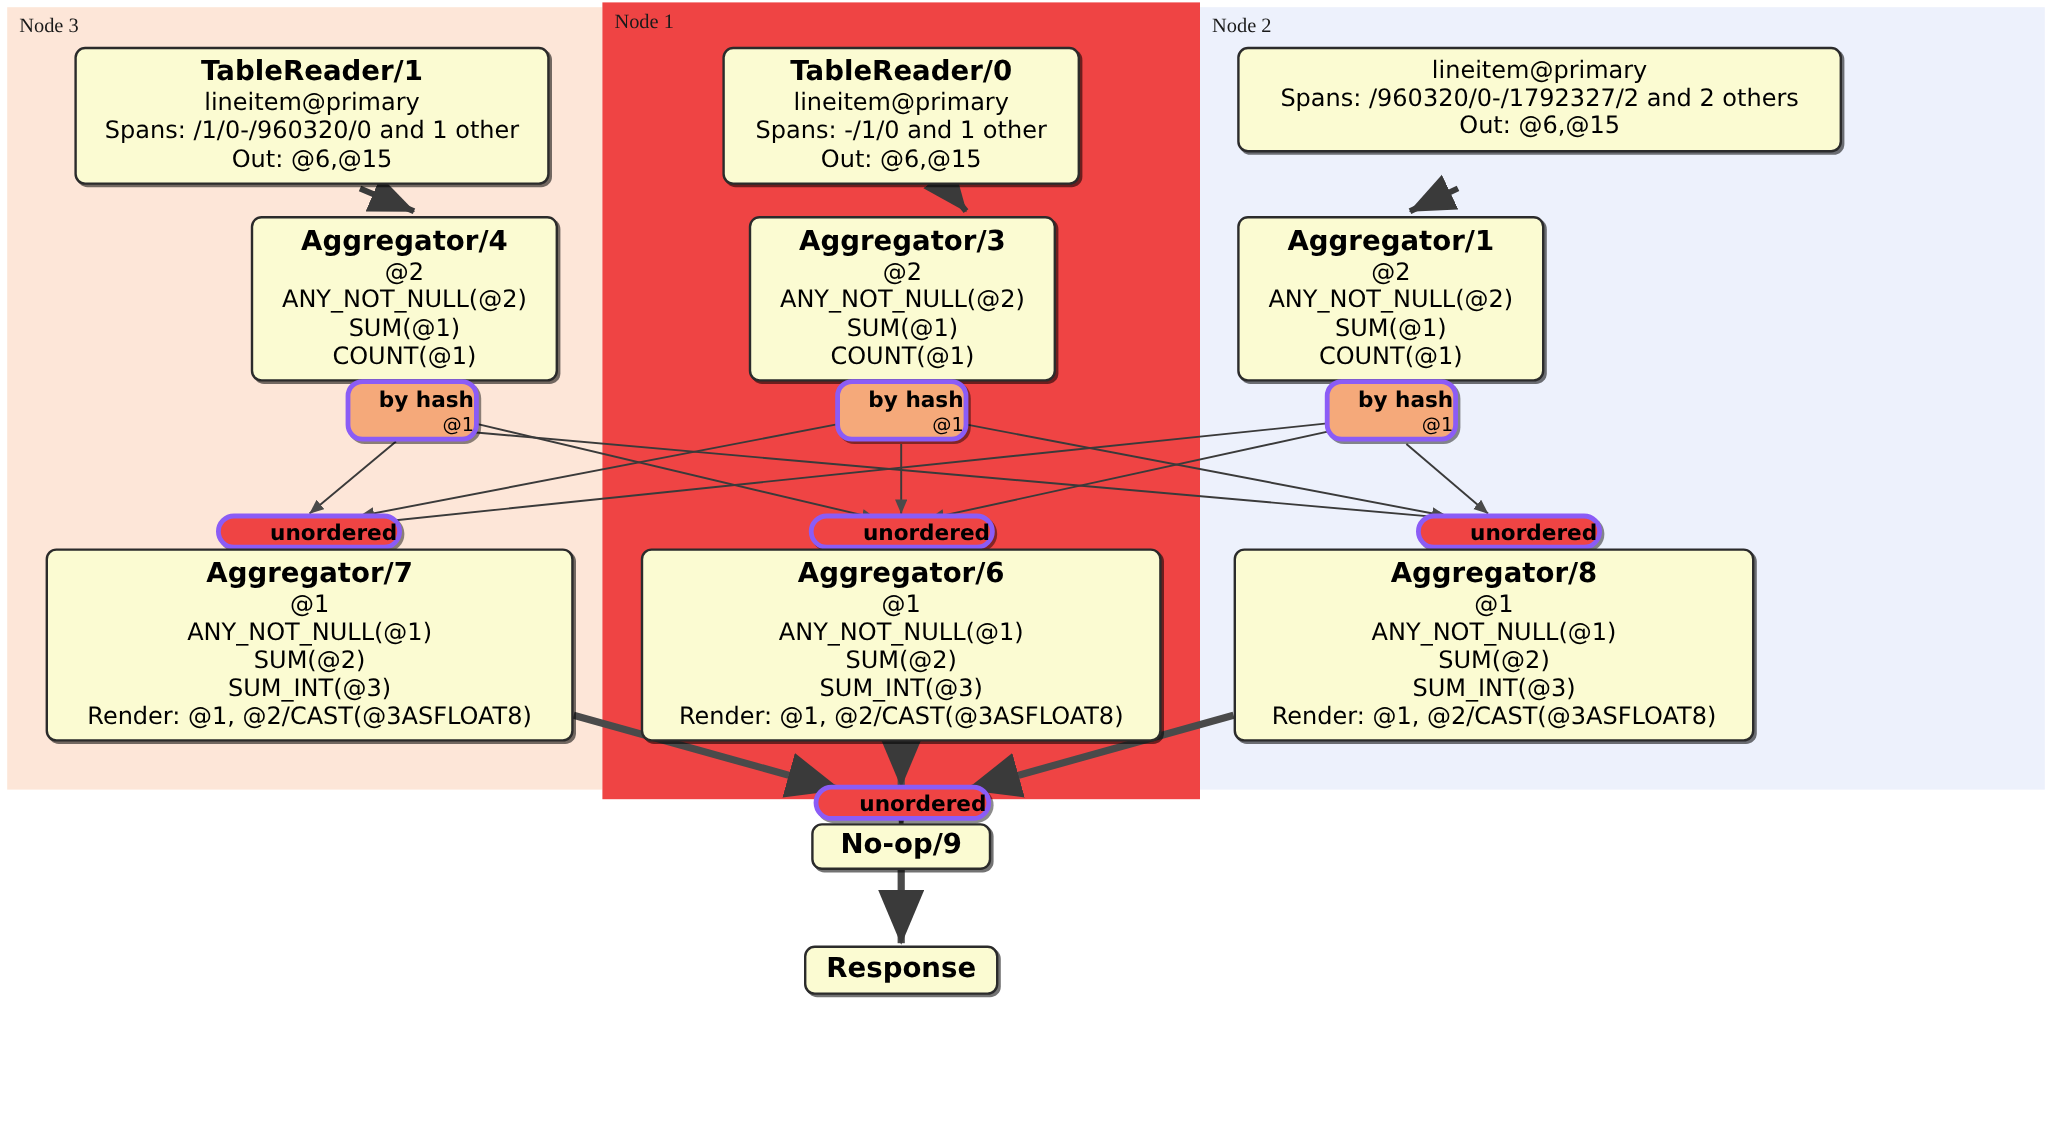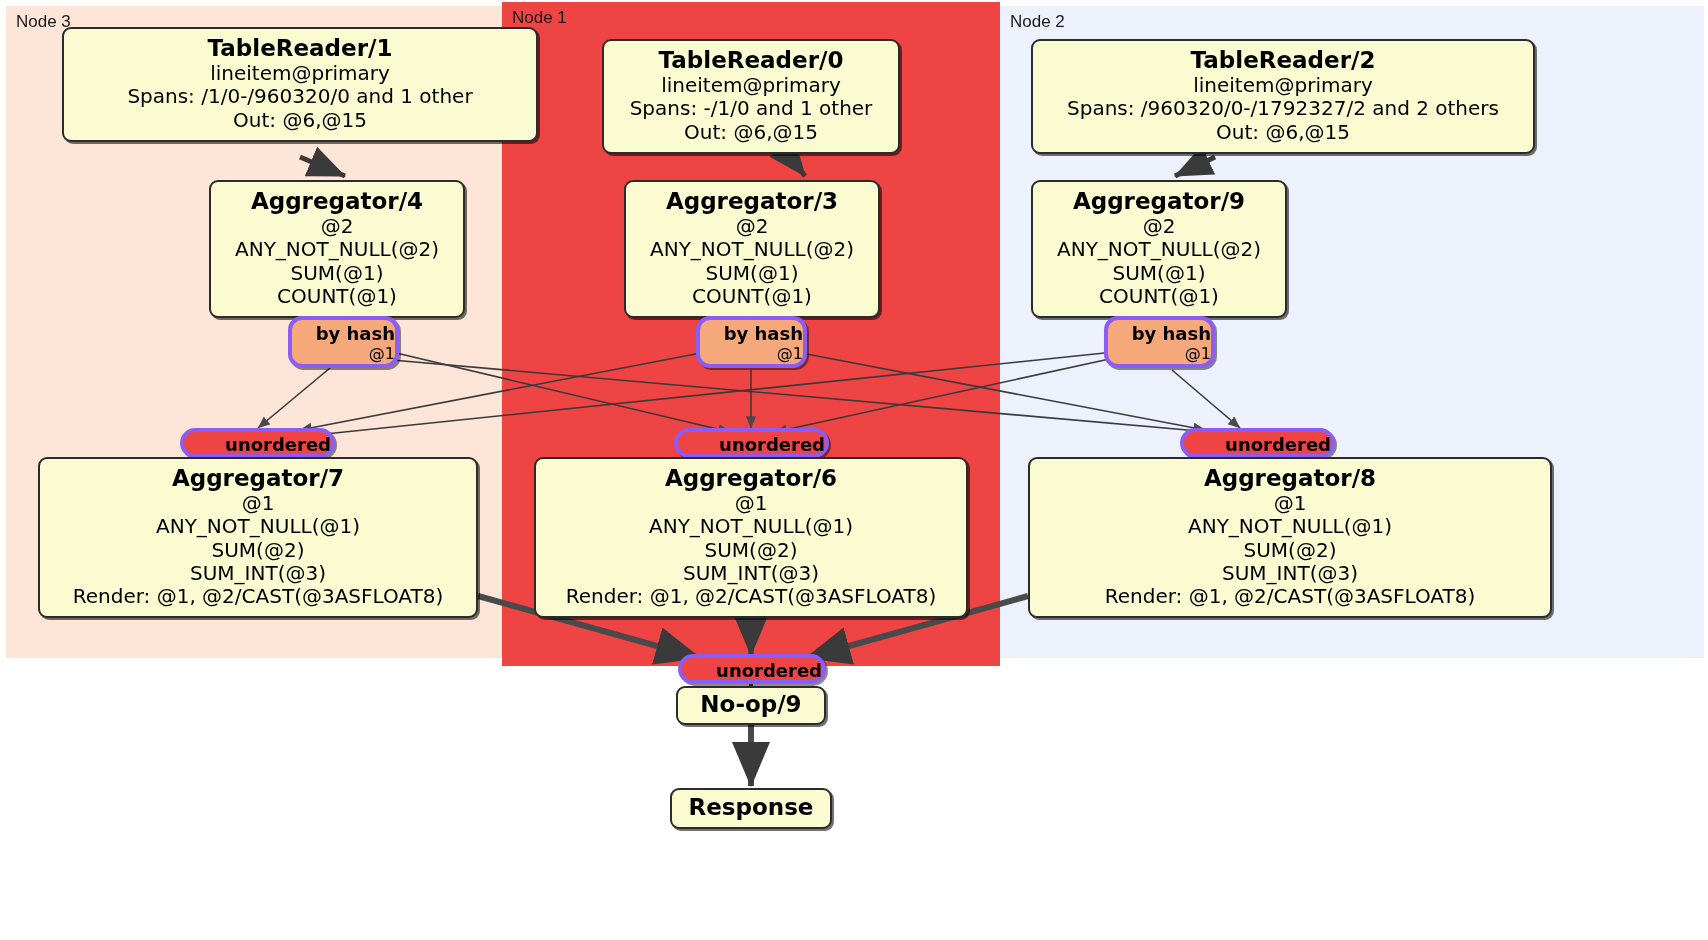--- a/index.html
+++ b/index.html
@@ -1,21 +1,21 @@
 <!DOCTYPE html>
 <html><head>
 <meta charset="utf-8">
 <style>
   html,body{margin:0;padding:0;background:#ffffff;}
   body{font-family:"DejaVu Sans","Liberation Sans",sans-serif;}
   #stage{position:relative;width:1708px;height:940px;overflow:hidden;background:#fff;}
 
   .node-panel{position:absolute;box-sizing:border-box;}
   .node-label{position:absolute;left:10px;top:6px;font-size:17px;color:#1a1a1a;
-              font-family:Liberation Sans, sans-serif;white-space:nowrap;}
+              font-family:Liberation Serif, serif;white-space:nowrap;}
 
   svg.edges{position:absolute;left:0;top:0;width:1708px;height:940px;overflow:visible;}
 
   .box{position:absolute;box-sizing:border-box;background:#fbfbd2;border:2px solid #2b2b2b;
        border-radius:9px;text-align:center;padding:6px 10px 8px 10px;
        box-shadow:2px 2px 0 rgba(0,0,0,.55);}
   .box .ttl{font-weight:bold;font-size:23px;line-height:1.18;color:#000;
             font-family:"DejaVu Sans",sans-serif;white-space:nowrap;}
   .box .ln{font-size:20px;line-height:1.16;color:#000;
            font-family:"DejaVu Sans",sans-serif;white-space:nowrap;}
@@ -84,36 +84,35 @@
       <path d="M1028,596 L806,658" marker-end="url(#ah)"></path>
 
       <path d="M751,722 L751,786" marker-end="url(#ah)"></path>
     </g>
 
     <g stroke="#4a4a4a" fill="none" stroke-width="4">
       <path d="M751,682 L751,688" marker-end="url(#ah)"></path>
     </g>
   </svg>
 
-  <div class="box" style="left:62px;top:27px;width:476px;">
+  <div class="box" style="left:62px;top:39px;width:396px;">
     <div class="ttl">TableReader/1</div>
     <div class="ln">lineitem@primary</div>
     <div class="ln">Spans: /1/0-/960320/0 and 1 other</div>
     <div class="ln">Out: @6,@15</div>
   </div>
 
   <div class="box" style="left:602px;top:39px;width:298px;">
     <div class="ttl">TableReader/0</div>
     <div class="ln">lineitem@primary</div>
     <div class="ln">Spans: -/1/0 and 1 other</div>
     <div class="ln">Out: @6,@15</div>
   </div>
 
   <div class="box" style="left:1031px;top:39px;width:504px;">
-    <div class="ttl">TableReader/2</div>
     <div class="ln">lineitem@primary</div>
     <div class="ln">Spans: /960320/0-/1792327/2 and 2 others</div>
     <div class="ln">Out: @6,@15</div>
   </div>
 
   <div class="box" style="left:209px;top:180px;width:256px;">
     <div class="ttl">Aggregator/4</div>
     <div class="ln">@2</div>
     <div class="ln">ANY_NOT_NULL(@2)</div>
     <div class="ln">SUM(@1)</div>
@@ -122,21 +121,21 @@
 
   <div class="box" style="left:624px;top:180px;width:256px;">
     <div class="ttl">Aggregator/3</div>
     <div class="ln">@2</div>
     <div class="ln">ANY_NOT_NULL(@2)</div>
     <div class="ln">SUM(@1)</div>
     <div class="ln">COUNT(@1)</div>
   </div>
 
   <div class="box" style="left:1031px;top:180px;width:256px;">
-    <div class="ttl">Aggregator/9</div>
+    <div class="ttl">Aggregator/1</div>
     <div class="ln">@2</div>
     <div class="ln">ANY_NOT_NULL(@2)</div>
     <div class="ln">SUM(@1)</div>
     <div class="ln">COUNT(@1)</div>
   </div>
 
   <div class="pill hash" style="left:288px;top:316px;width:111px;height:52px;padding-top:4px;">
     <div class="pl">by hash</div>
     <div class="ps">@1</div>
   </div>
@@ -174,21 +173,21 @@
 
   <div class="box" style="left:534px;top:457px;width:434px;">
     <div class="ttl">Aggregator/6</div>
     <div class="ln">@1</div>
     <div class="ln">ANY_NOT_NULL(@1)</div>
     <div class="ln">SUM(@2)</div>
     <div class="ln">SUM_INT(@3)</div>
     <div class="ln">Render: @1, @2/CAST(@3ASFLOAT8)</div>
   </div>
 
-  <div class="box" style="left:1028px;top:457px;width:524px;">
+  <div class="box" style="left:1028px;top:457px;width:434px;">
     <div class="ttl">Aggregator/8</div>
     <div class="ln">@1</div>
     <div class="ln">ANY_NOT_NULL(@1)</div>
     <div class="ln">SUM(@2)</div>
     <div class="ln">SUM_INT(@3)</div>
     <div class="ln">Render: @1, @2/CAST(@3ASFLOAT8)</div>
   </div>
 
   <div class="pill unord" style="left:678px;top:654px;width:148px;height:30px;padding-top:3px;">
     <div class="pl">unordered</div>

